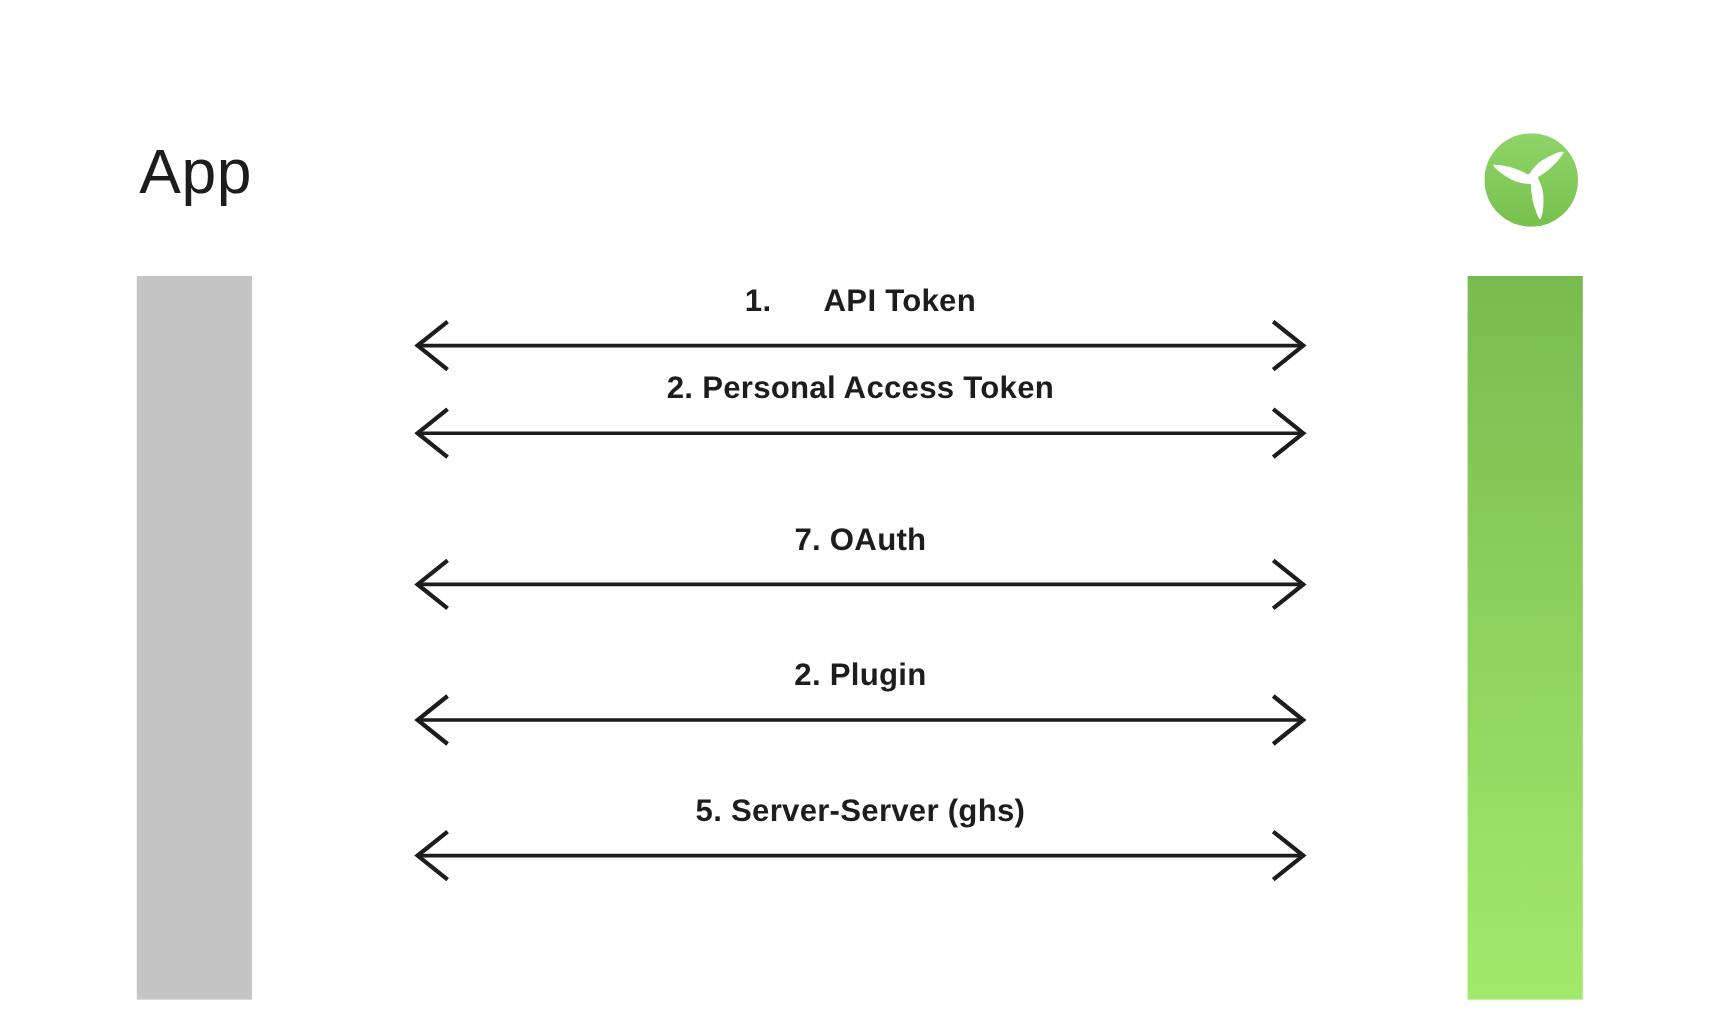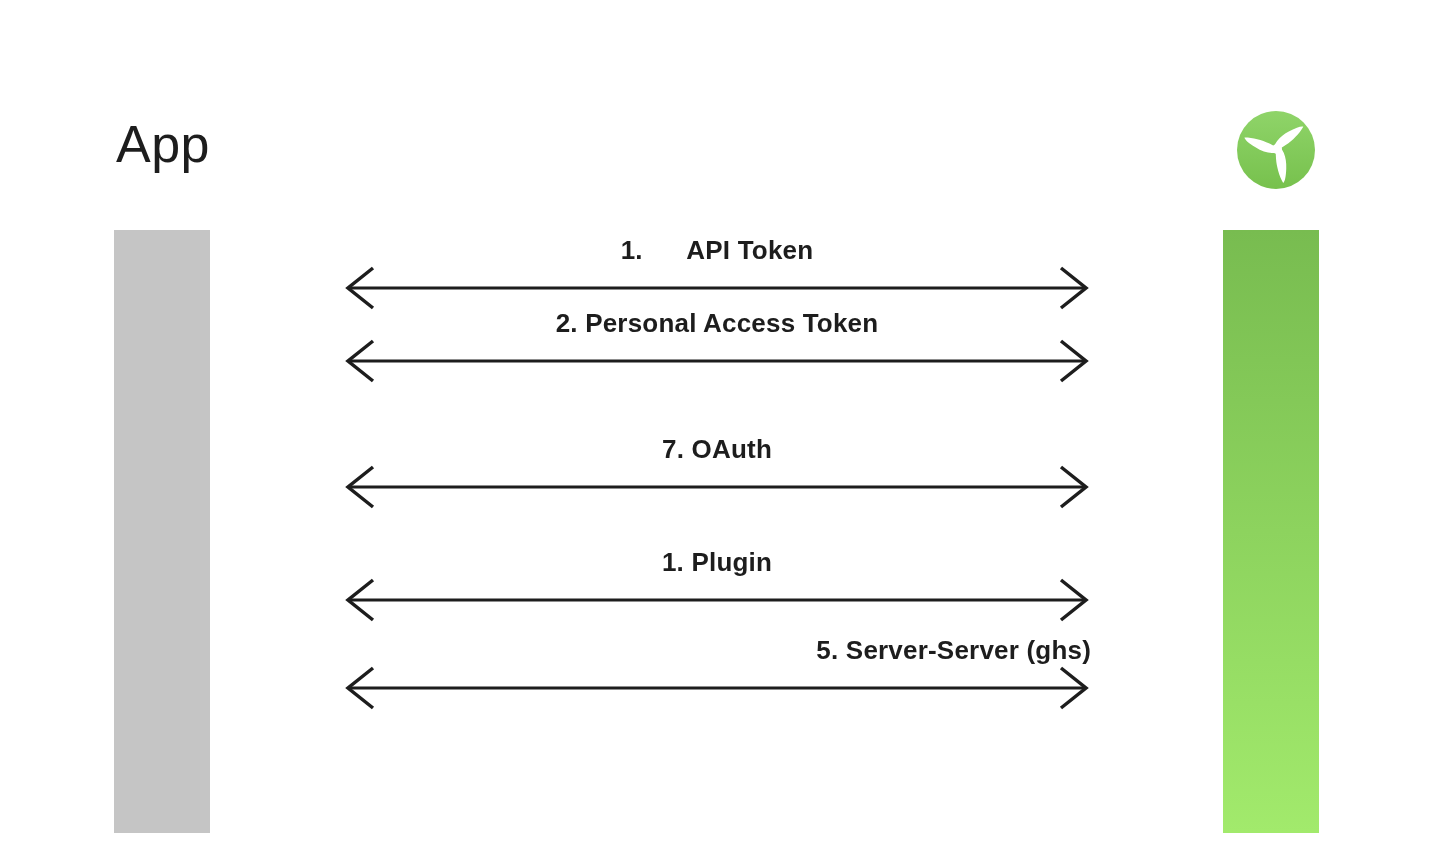--- a/index.html
+++ b/index.html
@@ -50,21 +50,21 @@
     position: absolute;
     left: 343px;
     width: 748px;
     display: flex;
     flex-direction: column;
   }
   .arrow-row.r1 { top: 207px; margin-top: 28px; }
   .arrow-row.r2 { top: 308px; }
   .arrow-row.r3 { top: 434px; }
   .arrow-row.r4 { top: 547px; }
-  .arrow-row.r5 { top: 635px; align-items: flex-end; }
+  .arrow-row.r5 { top: 660px; }
   .arrow-label {
     height: 30px;
     line-height: 30px;
     text-align: center;
     font-size: 26px;
     font-weight: 700;
     letter-spacing: 0.2px;
     color: var(--ink, #1d1d1d);
     white-space: pre;
   }
@@ -134,21 +134,21 @@
   <div class="arrow-row r3">
     <div class="arrow-label">7. OAuth</div>
     <svg class="arrow-svg" viewBox="0 0 748 46" xmlns="http://www.w3.org/2000/svg">
       <line x1="5" y1="23" x2="743" y2="23" stroke-width="3"></line>
       <polyline points="30,3 5,23 30,43" stroke-width="3.5"></polyline>
       <polyline points="718,3 743,23 718,43" stroke-width="3.5"></polyline>
     </svg>
   </div>
 
   <div class="arrow-row r4">
-    <div class="arrow-label">1. Plugin</div>
+    <div class="arrow-label">2. Plugin</div>
     <svg class="arrow-svg" viewBox="0 0 748 46" xmlns="http://www.w3.org/2000/svg">
       <line x1="5" y1="23" x2="743" y2="23" stroke-width="3"></line>
       <polyline points="30,3 5,23 30,43" stroke-width="3.5"></polyline>
       <polyline points="718,3 743,23 718,43" stroke-width="3.5"></polyline>
     </svg>
   </div>
 
   <div class="arrow-row r5">
     <div class="arrow-label">5. Server-Server (ghs)</div>
     <svg class="arrow-svg" viewBox="0 0 748 46" xmlns="http://www.w3.org/2000/svg">

